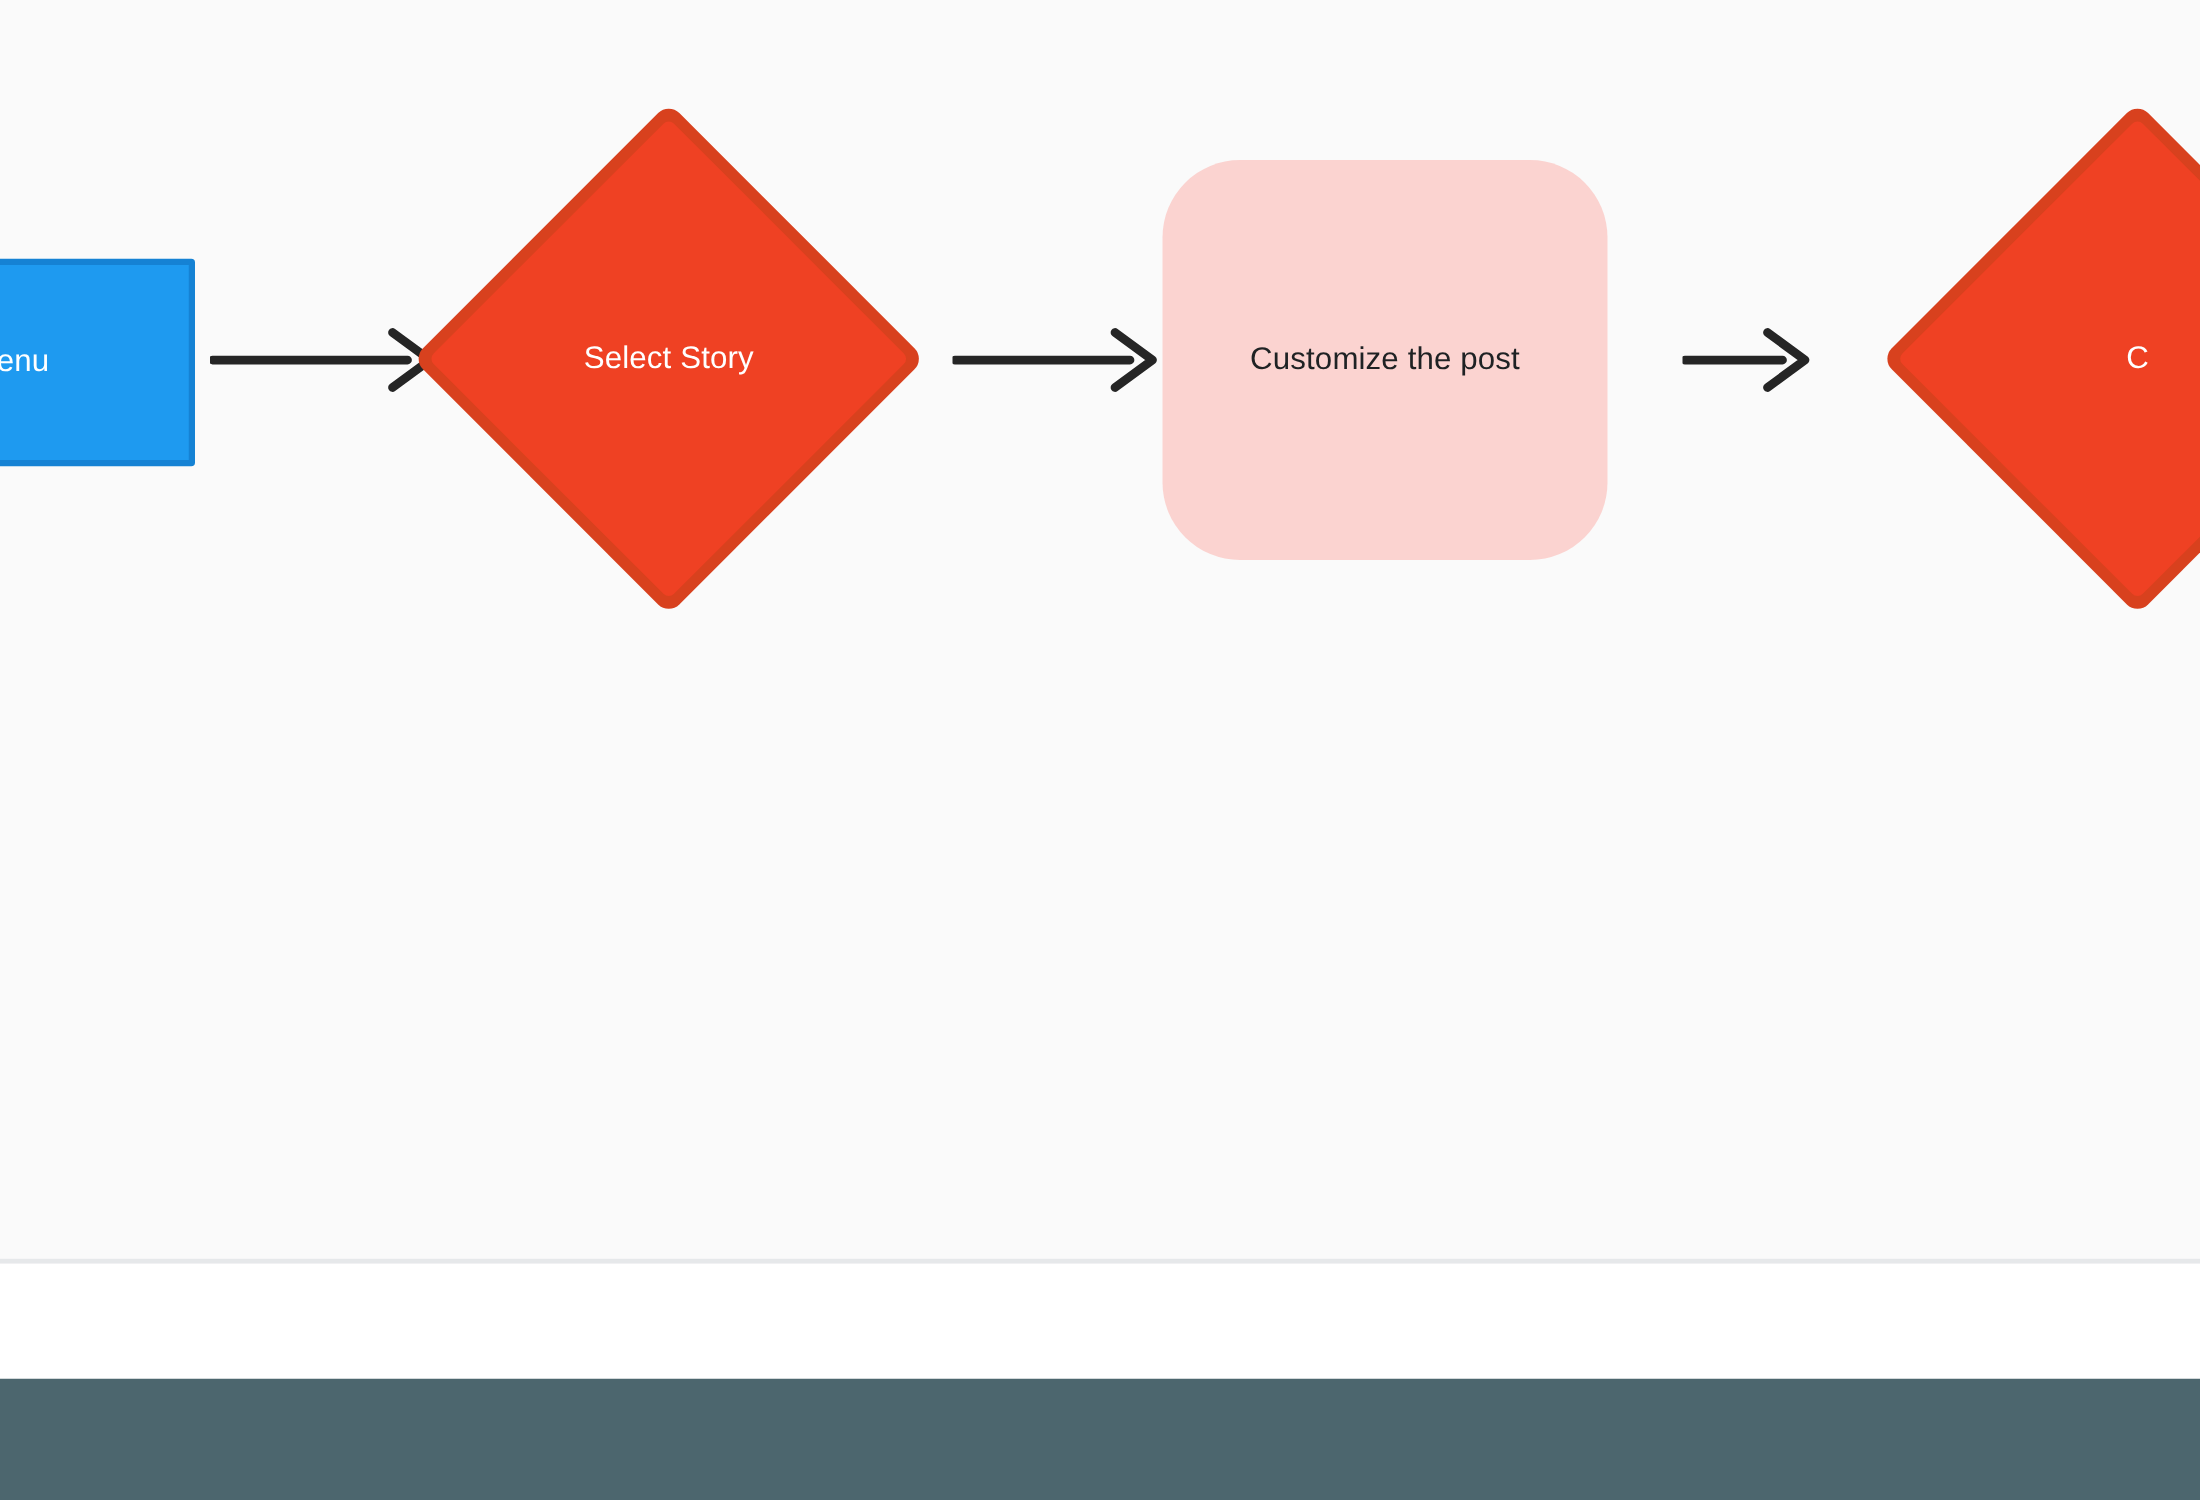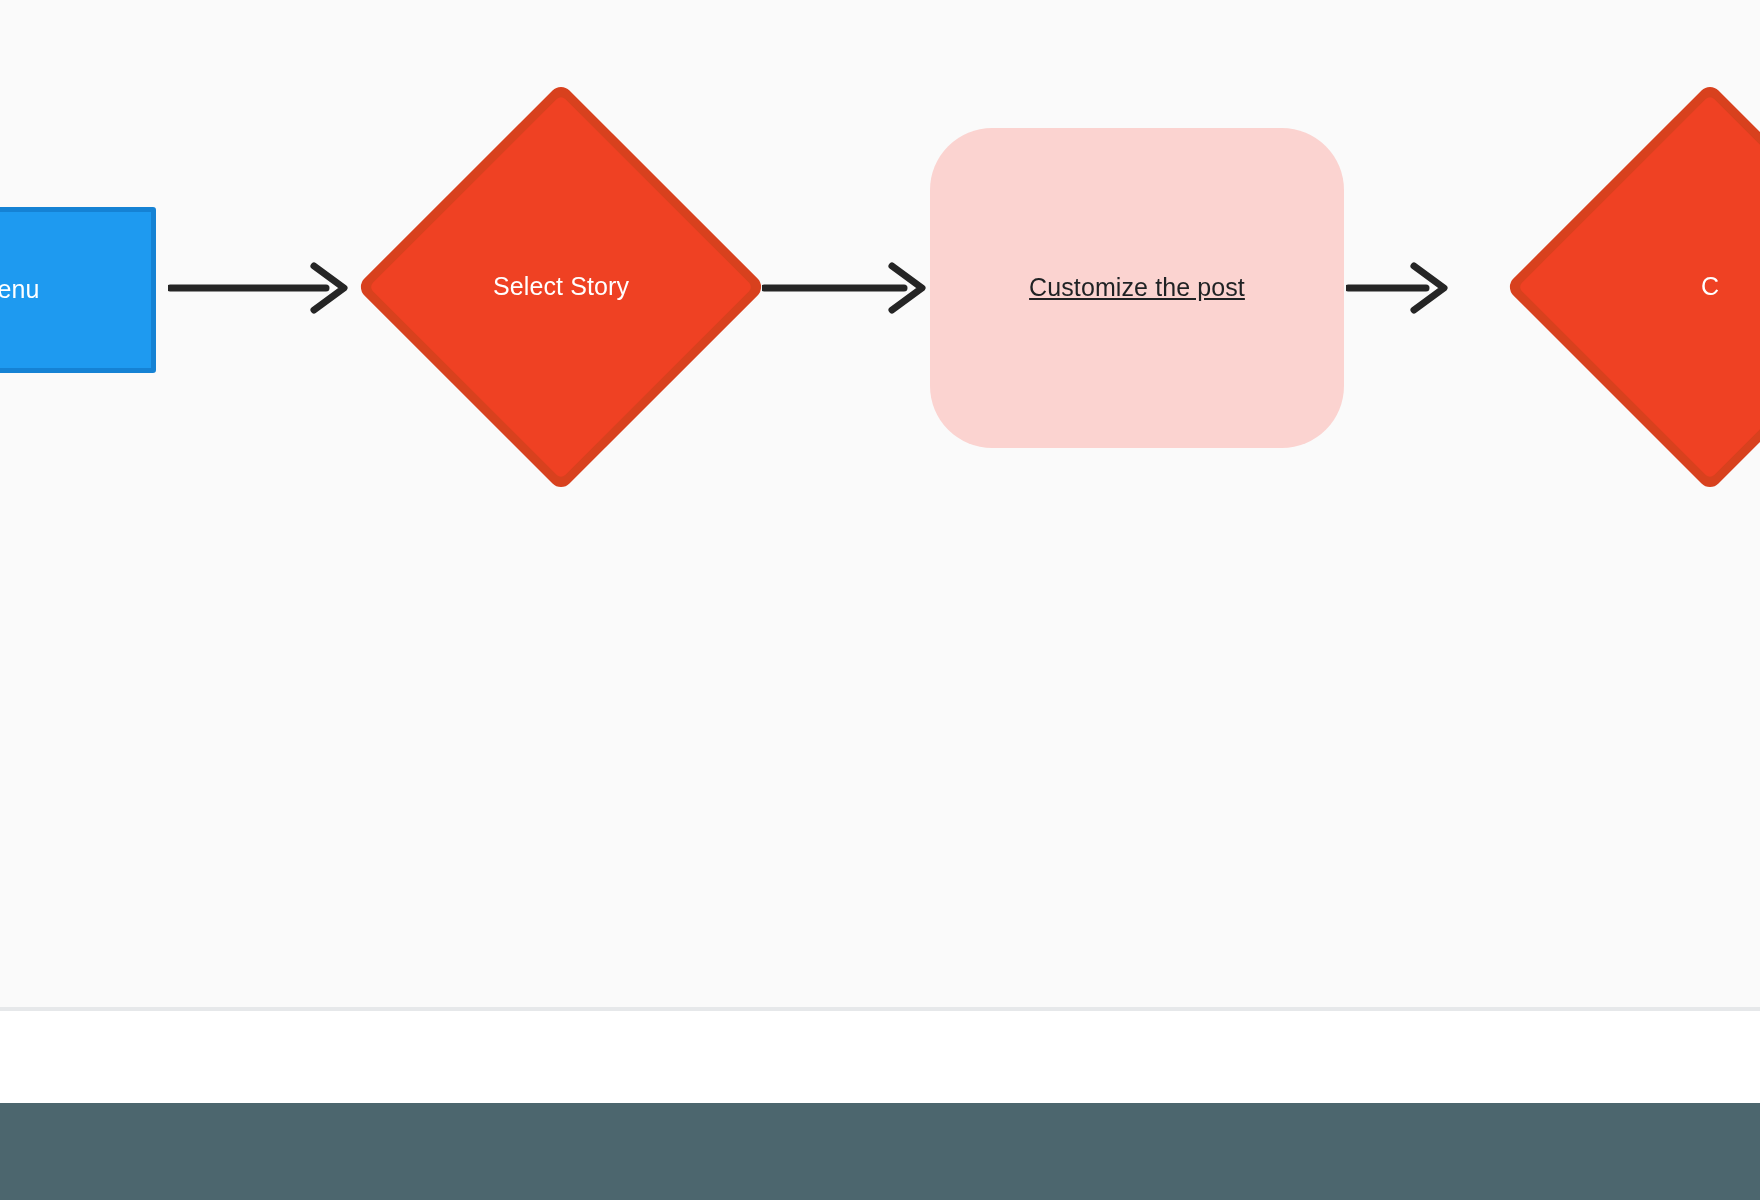--- a/index.html
+++ b/index.html
@@ -114,47 +114,46 @@
     justify-content: center;
     color: #ffffff;
     font-size: 25px;
     line-height: 1.25;
     letter-spacing: 0.1px;
     z-index: 2;
     pointer-events: none;
   }
 
   #node-select-story {
-    left: 416px;
+    left: 390px;
     top: 142px;
     width: 290px;
     height: 290px;
   }
 
   #node-confirm {
     left: 1565px;
     top: 142px;
     width: 290px;
     height: 290px;
   }
 
   
   #node-customize {
     left: 930px;
     top: 128px;
-    width: 414px;
+    width: 356px;
     height: 320px;
     background: #fbd3d0;
     border-radius: 62px;
     color: #1f2224;
     font-size: 25px;
     line-height: 1.5;
     letter-spacing: 0.1px;
     flex-direction: column;
-    text-decoration: underline;
   }
 
   
   .connector {
     position: absolute;
     height: 60px;
   }
   .connector svg { display: block; }
 
   #connector-1 { left: 168px; top: 258px; width: 184px; }

